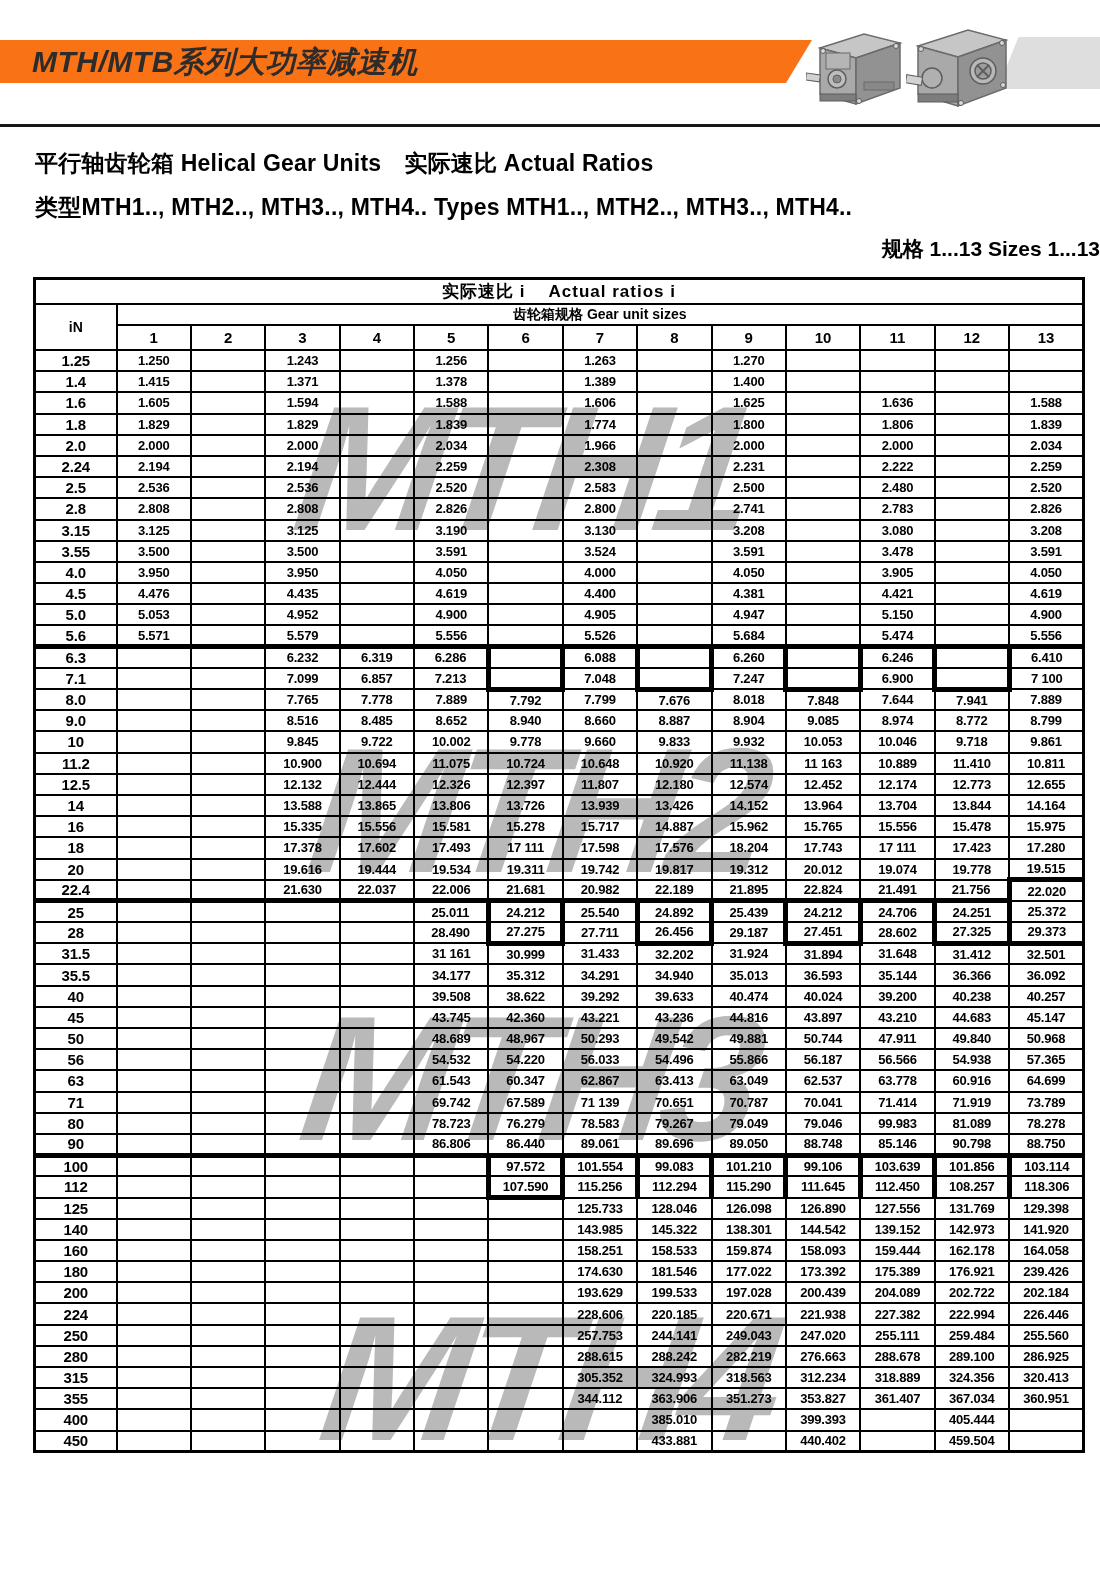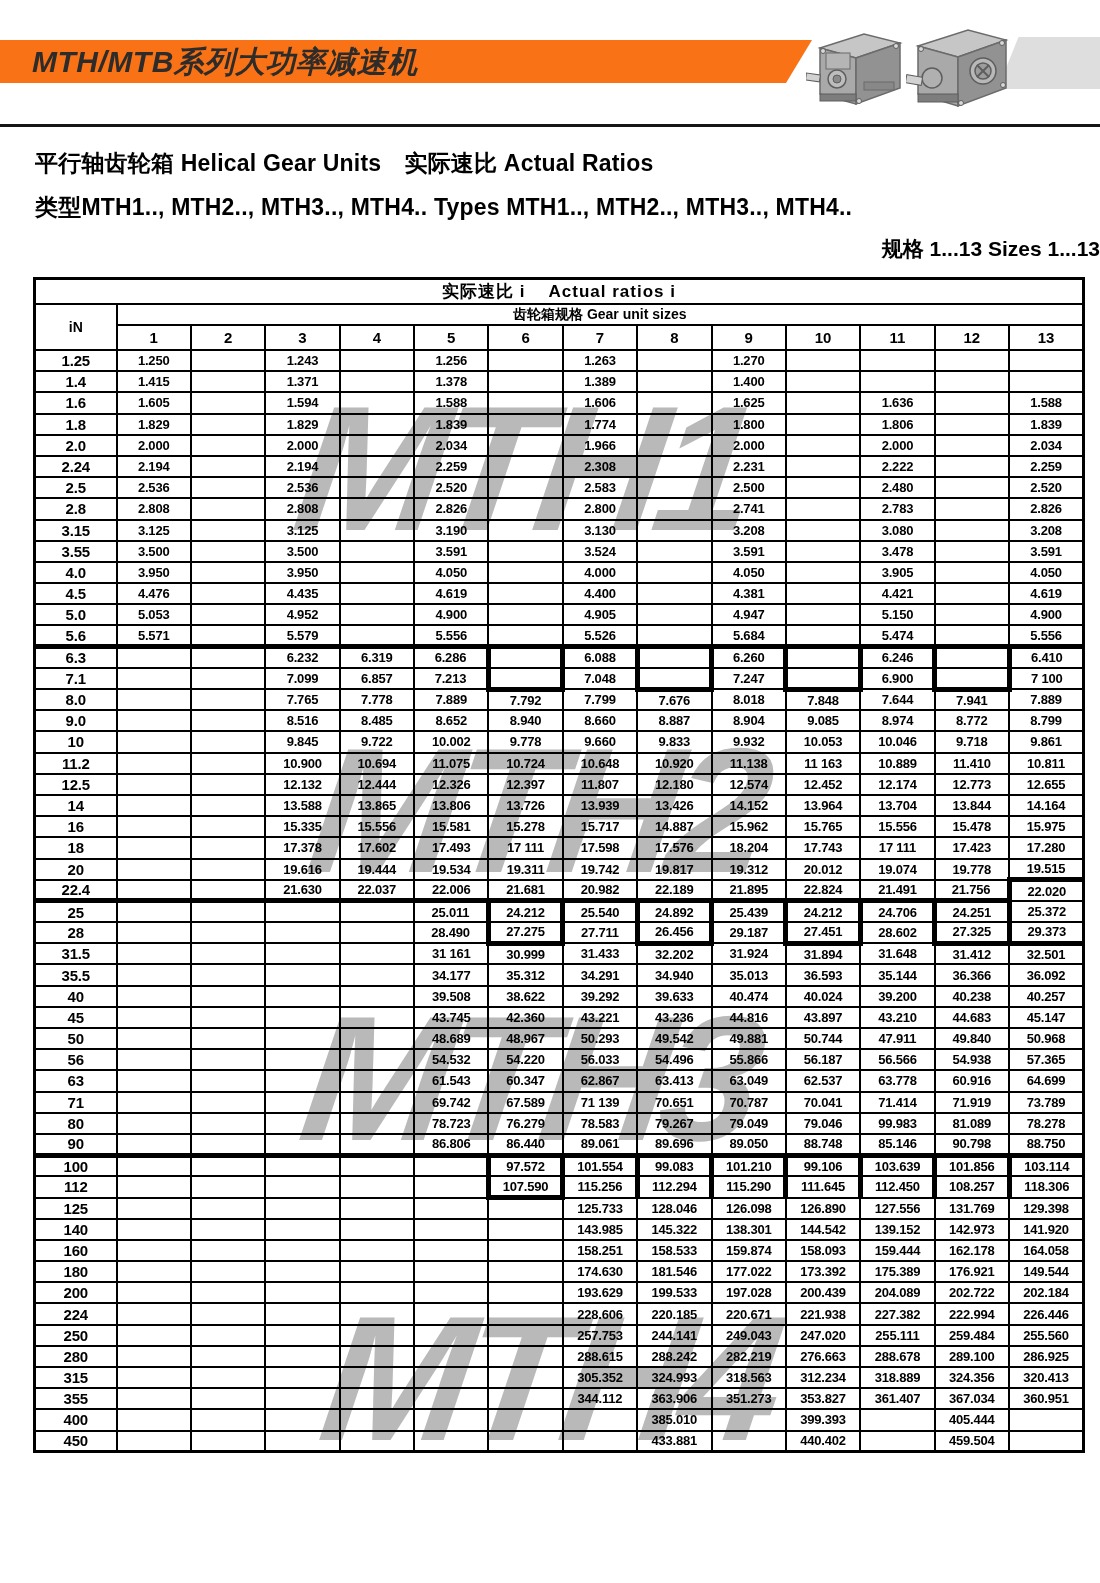--- a/index.html
+++ b/index.html
@@ -857,21 +857,21 @@
             <td></td>
             <td></td>
             <td></td>
             <td></td>
             <td>174.630</td>
             <td>181.546</td>
             <td>177.022</td>
             <td>173.392</td>
             <td>175.389</td>
             <td>176.921</td>
-            <td>149.544</td>
+            <td>239.426</td>
           </tr>
           <tr>
             <td class="in-cell">200</td>
             <td></td>
             <td></td>
             <td></td>
             <td></td>
             <td></td>
             <td></td>
             <td>193.629</td>

